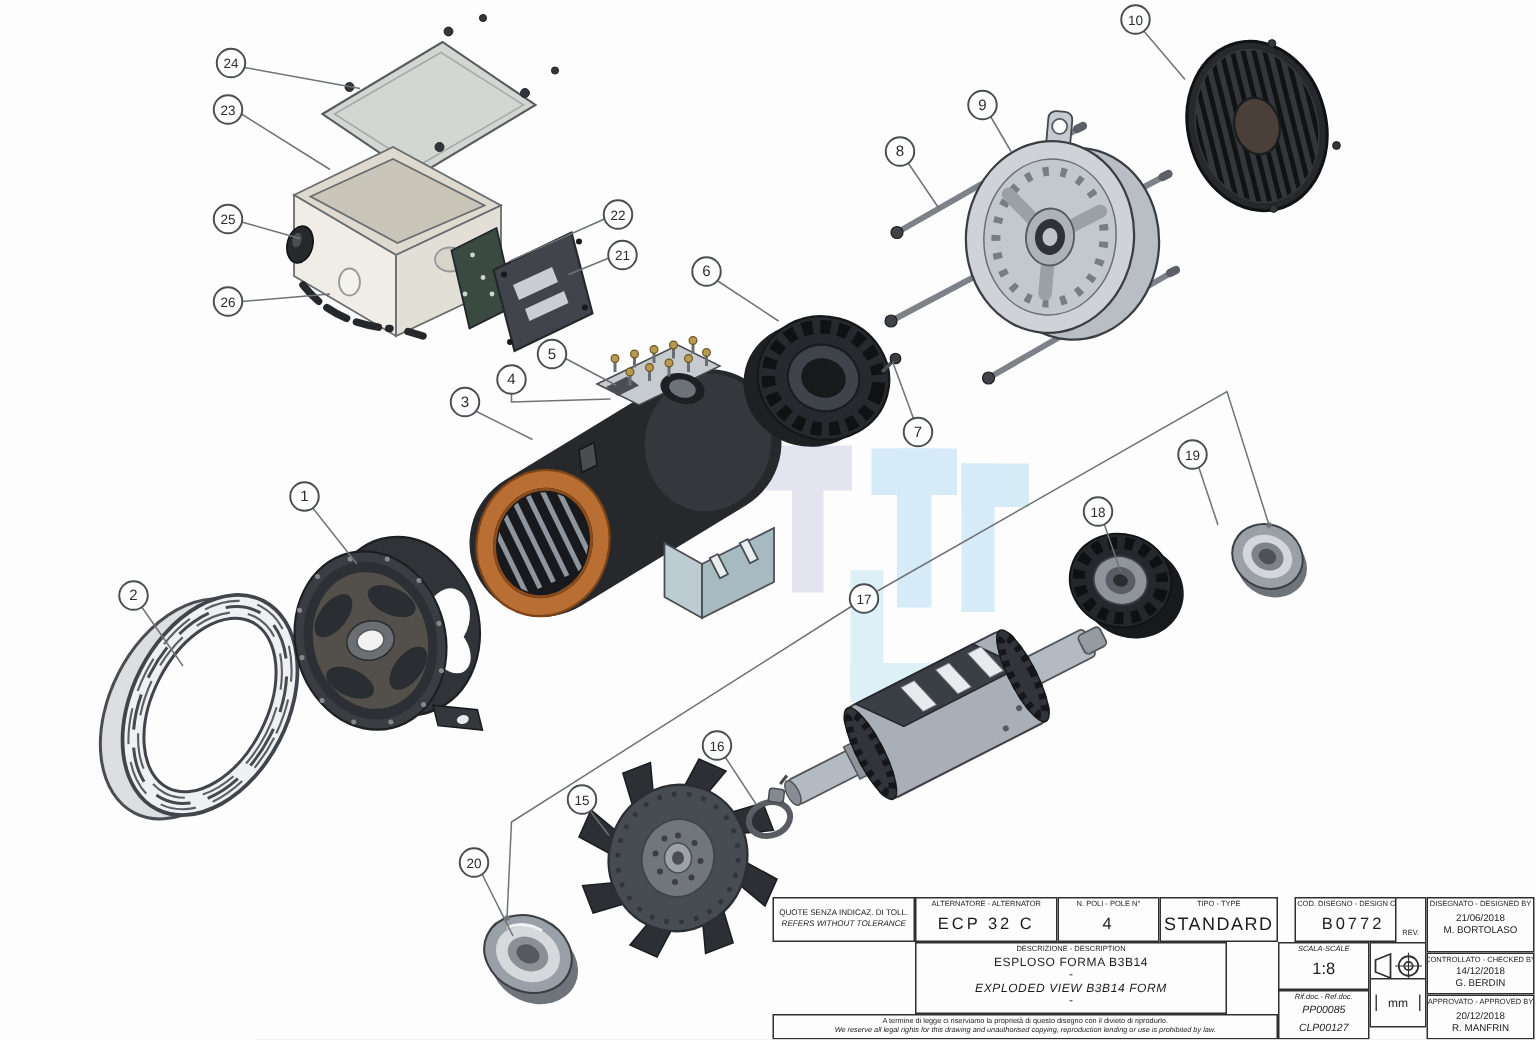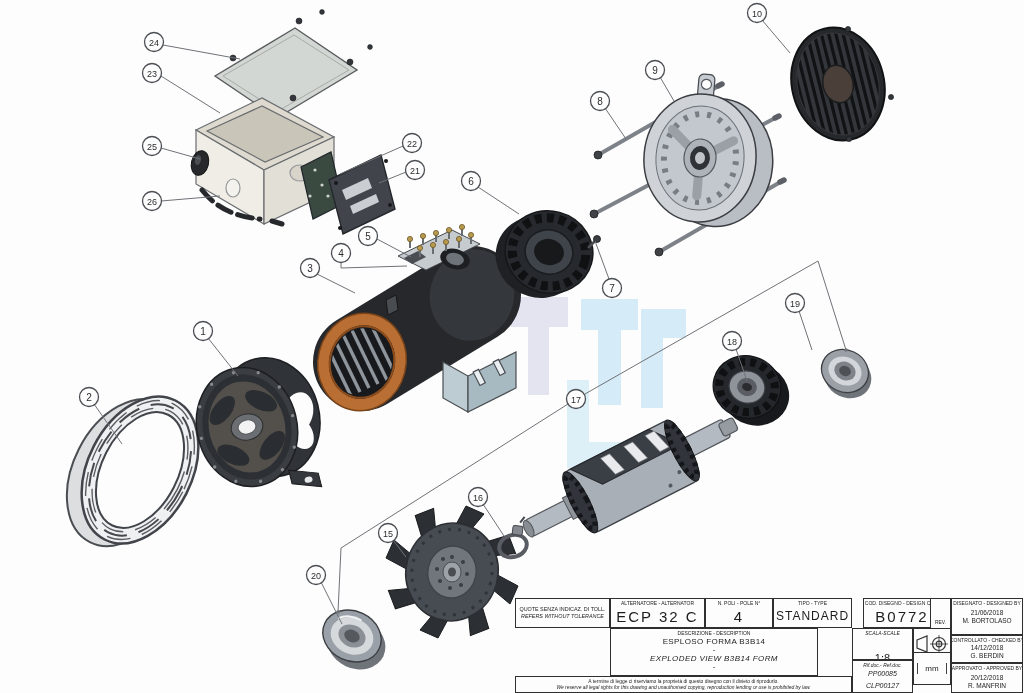--- a/index.html
+++ b/index.html
@@ -5,21 +5,21 @@
   html,body{margin:0;padding:0;background:#e8e8e8;}
   #page{position:relative;width:1024px;height:693px;background:#fdfdfd;overflow:hidden;
         font-family:"Liberation Sans",sans-serif;}
   #drawing-svg{position:absolute;left:0;top:0;}
   
   #title-block{position:absolute;left:515px;top:598px;width:508px;height:95px;color:#1c1c1c;}
   .tb-cell{position:absolute;border:1px solid #2f2f2f;box-sizing:border-box;overflow:hidden;
            display:flex;flex-direction:column;align-items:center;background:#fdfdfd;}
   .lbl{font-size:5px;line-height:6px;white-space:nowrap;color:#222;margin-top:1px;}
   .lbl-it{font-style:italic;}
-  .val-lg{font-size:15px;letter-spacing:2px;line-height:15px;margin-top:3px;white-space:nowrap;}
+  .val-lg{font-size:11px;letter-spacing:2px;line-height:15px;margin-top:3px;white-space:nowrap;}
   .val-md{font-size:12px;letter-spacing:1px;line-height:14px;margin-top:3px;white-space:nowrap;}
   .tiny{font-size:6px;line-height:7px;white-space:nowrap;}
   .date-line{font-size:6.5px;line-height:8px;margin-top:3px;}
   .name-line{font-size:6.5px;line-height:8px;}
   .desc-line{font-size:8px;line-height:9px;margin-top:1px;letter-spacing:.4px;}
   .desc-line.en{font-style:italic;}
   .dash{font-size:8px;line-height:7px;}
   .refdoc{font-size:7px;font-style:italic;line-height:8.5px;}
   .legal{font-size:4.9px;line-height:5.8px;text-align:center;white-space:nowrap;}
   .legal.en{font-style:italic;}
@@ -525,21 +525,21 @@
     <div class="dash">-</div>
     <div class="desc-line en">EXPLODED VIEW B3B14 FORM</div>
     <div class="dash">-</div>
   </div>
   <div class="tb-cell" style="left:0;top:78px;width:337px;height:17px;justify-content:center;">
     <div class="legal">A termine di legge ci riserviamo la proprietà di questo disegno con il divieto di riprodurlo.</div>
     <div class="legal en">We reserve all legal rights for this drawing and unauthorised copying, reproduction lending or use is prohibited by law.</div>
   </div>
   <div class="tb-cell" style="left:337px;top:30px;width:61px;height:32px;">
     <div class="lbl lbl-it">SCALA-SCALE</div>
-    <div style="font-size:11px;margin-top:16px;">1:8</div>
+    <div style="font-size:11px;margin-top:4px;">1:8</div>
   </div>
   <div class="tb-cell" style="left:398px;top:30px;width:38px;height:32px;justify-content:center;">
     <svg width="32" height="18" viewBox="0 0 32 18">
       <polygon points="1,5 11,1 11,17 1,13" fill="none" stroke="#333" stroke-width="1.2"></polygon>
       <circle cx="23" cy="9" r="6.5" fill="none" stroke="#333" stroke-width="1.2"></circle>
       <circle cx="23" cy="9" r="2.8" fill="none" stroke="#333" stroke-width="1.2"></circle>
       <line x1="14" y1="9" x2="32" y2="9" stroke="#333" stroke-width="0.8"></line>
       <line x1="23" y1="0" x2="23" y2="18" stroke="#333" stroke-width="0.8"></line>
     </svg>
   </div>

